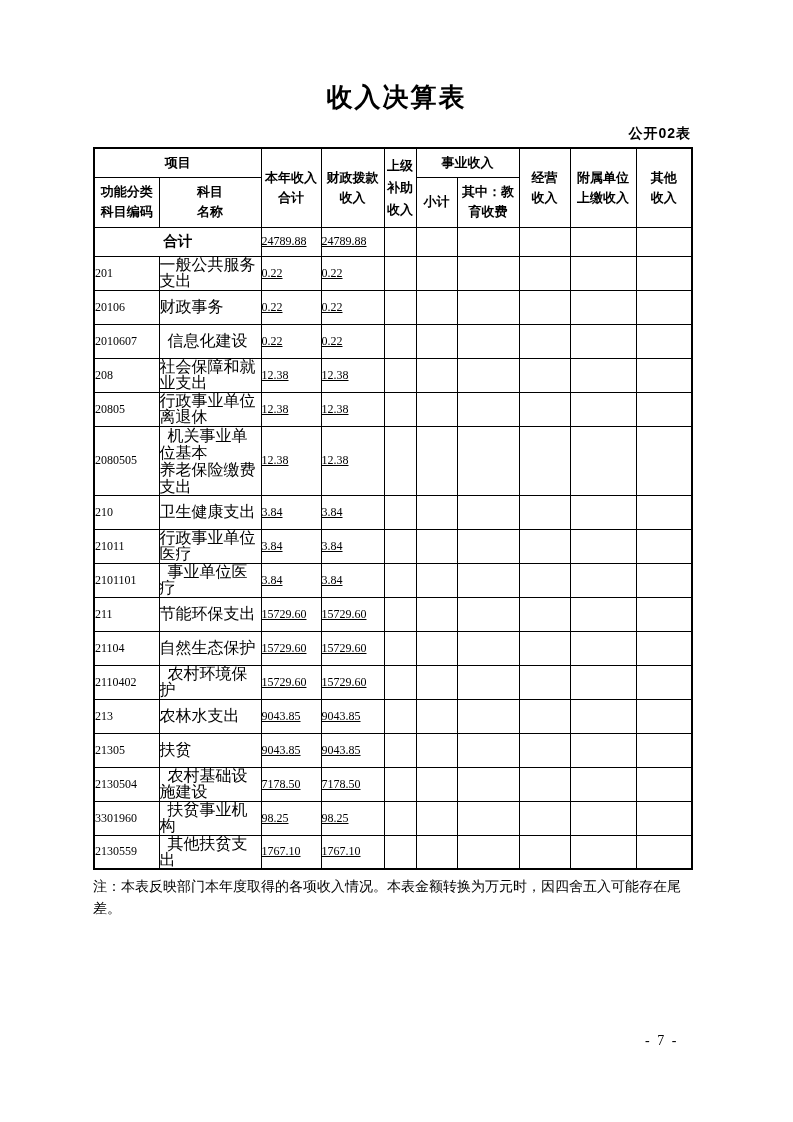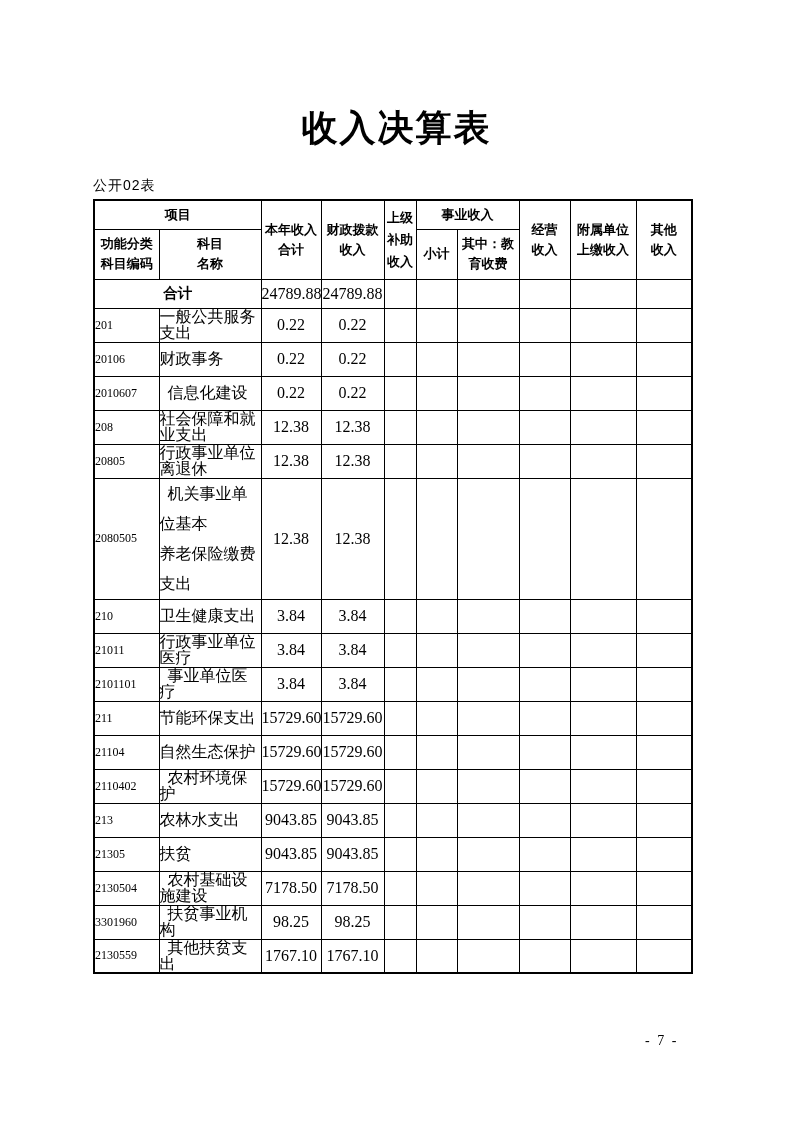--- a/index.html
+++ b/index.html
@@ -1,43 +1,43 @@
 <!DOCTYPE html>
 <html><head>
 <meta charset="utf-8">
 <style>
   html,body{margin:0;padding:0;background:#ffffff;}
   .page{position:relative;width:793px;height:1122px;background:#fff;color:#000;
         font-family:"Liberation Serif","DejaVu Serif",serif;overflow:hidden;}
-  .title{margin:0;padding-top:104px;text-align:center;font-size:36px;font-weight:bold;
+  .title{margin:0;padding-top:80px;text-align:center;font-size:26px;font-weight:bold;
          letter-spacing:2px;font-family:"Liberation Sans","DejaVu Sans",sans-serif;}
   .content{margin-left:93px;width:598px;}
-  .pub-label{margin-top:23px;height:18px;line-height:18px;font-size:14px;
-             font-weight:normal;font-family:"Liberation Sans","DejaVu Sans",sans-serif;letter-spacing:1px;}
+  .pub-label{margin-top:9px;height:18px;line-height:18px;text-align:right;font-size:14px;
+             font-weight:bold;font-family:"Liberation Sans","DejaVu Sans",sans-serif;letter-spacing:1px;}
   .meta-line{display:flex;justify-content:space-between;align-items:flex-end;
              margin-top:6px;height:19px;line-height:19px;font-size:13.5px;}
   .bold-sans{font-weight:bold;font-family:"Liberation Sans","DejaVu Sans",sans-serif;}
   table.rev{border-collapse:collapse;table-layout:fixed;width:598px;margin-top:5px;
             border:2px solid #000;}
   table.rev th,table.rev td{border:1px solid #000;padding:0;overflow:hidden;vertical-align:middle;}
   thead th{font-family:"Liberation Sans","DejaVu Sans",sans-serif;font-weight:bold;
            font-size:13px;line-height:20px;text-align:center;}
   .pre{white-space:pre-line;}
   .lh22{line-height:22px;}
   tr.h1{height:29px;margin-top:11px;}
   tr.h2{height:50px;}
   tr.r{height:34px;}
   tr.r-sum{height:29px;}
   tr.r-tall{height:68px;}
   td.code{text-align:left;padding-left:3px;font-size:12px;}
   td.c2{padding-left:18px;}
   td.name{text-align:left;padding-left:3px;font-size:16px;line-height:16px;}
   td.n1{text-indent:8px;}
-  tr.r-tall td.name{line-height:30px;}
-  td.num{text-align:center;padding-right:5px;font-size:16px;}
+  tr.r-tall td.name{line-height:17px;}
+  td.num{text-align:left;padding-right:5px;font-size:12px;text-decoration:underline;}
   td.sum-name{text-align:center;font-weight:bold;font-size:14.5px;
               font-family:"Liberation Sans","DejaVu Sans",sans-serif;}
   .note{margin-top:6px;font-size:14px;line-height:22px;white-space:pre-line;text-align:justify;}
   .pagenum{position:absolute;left:645px;top:1033px;font-size:14px;letter-spacing:2px;}
 </style>
 </head>
 <body>
 
 <div class="page">
   <h1 class="title">收入决算表</h1>
@@ -298,15 +298,17 @@
           <td></td>
             <td></td>
             <td></td>
             <td></td>
             <td></td>
             <td></td>
         </tr>
       </tbody>
     </table>
 
+    <div class="note">注：本表反映部门本年度取得的各项收入情况。本表金额转换为万元时，因四舍五入可能存在尾
+差。</div>
   </div>
   <div class="pagenum">- 7 -</div>
 </div>
 
 </body></html>

